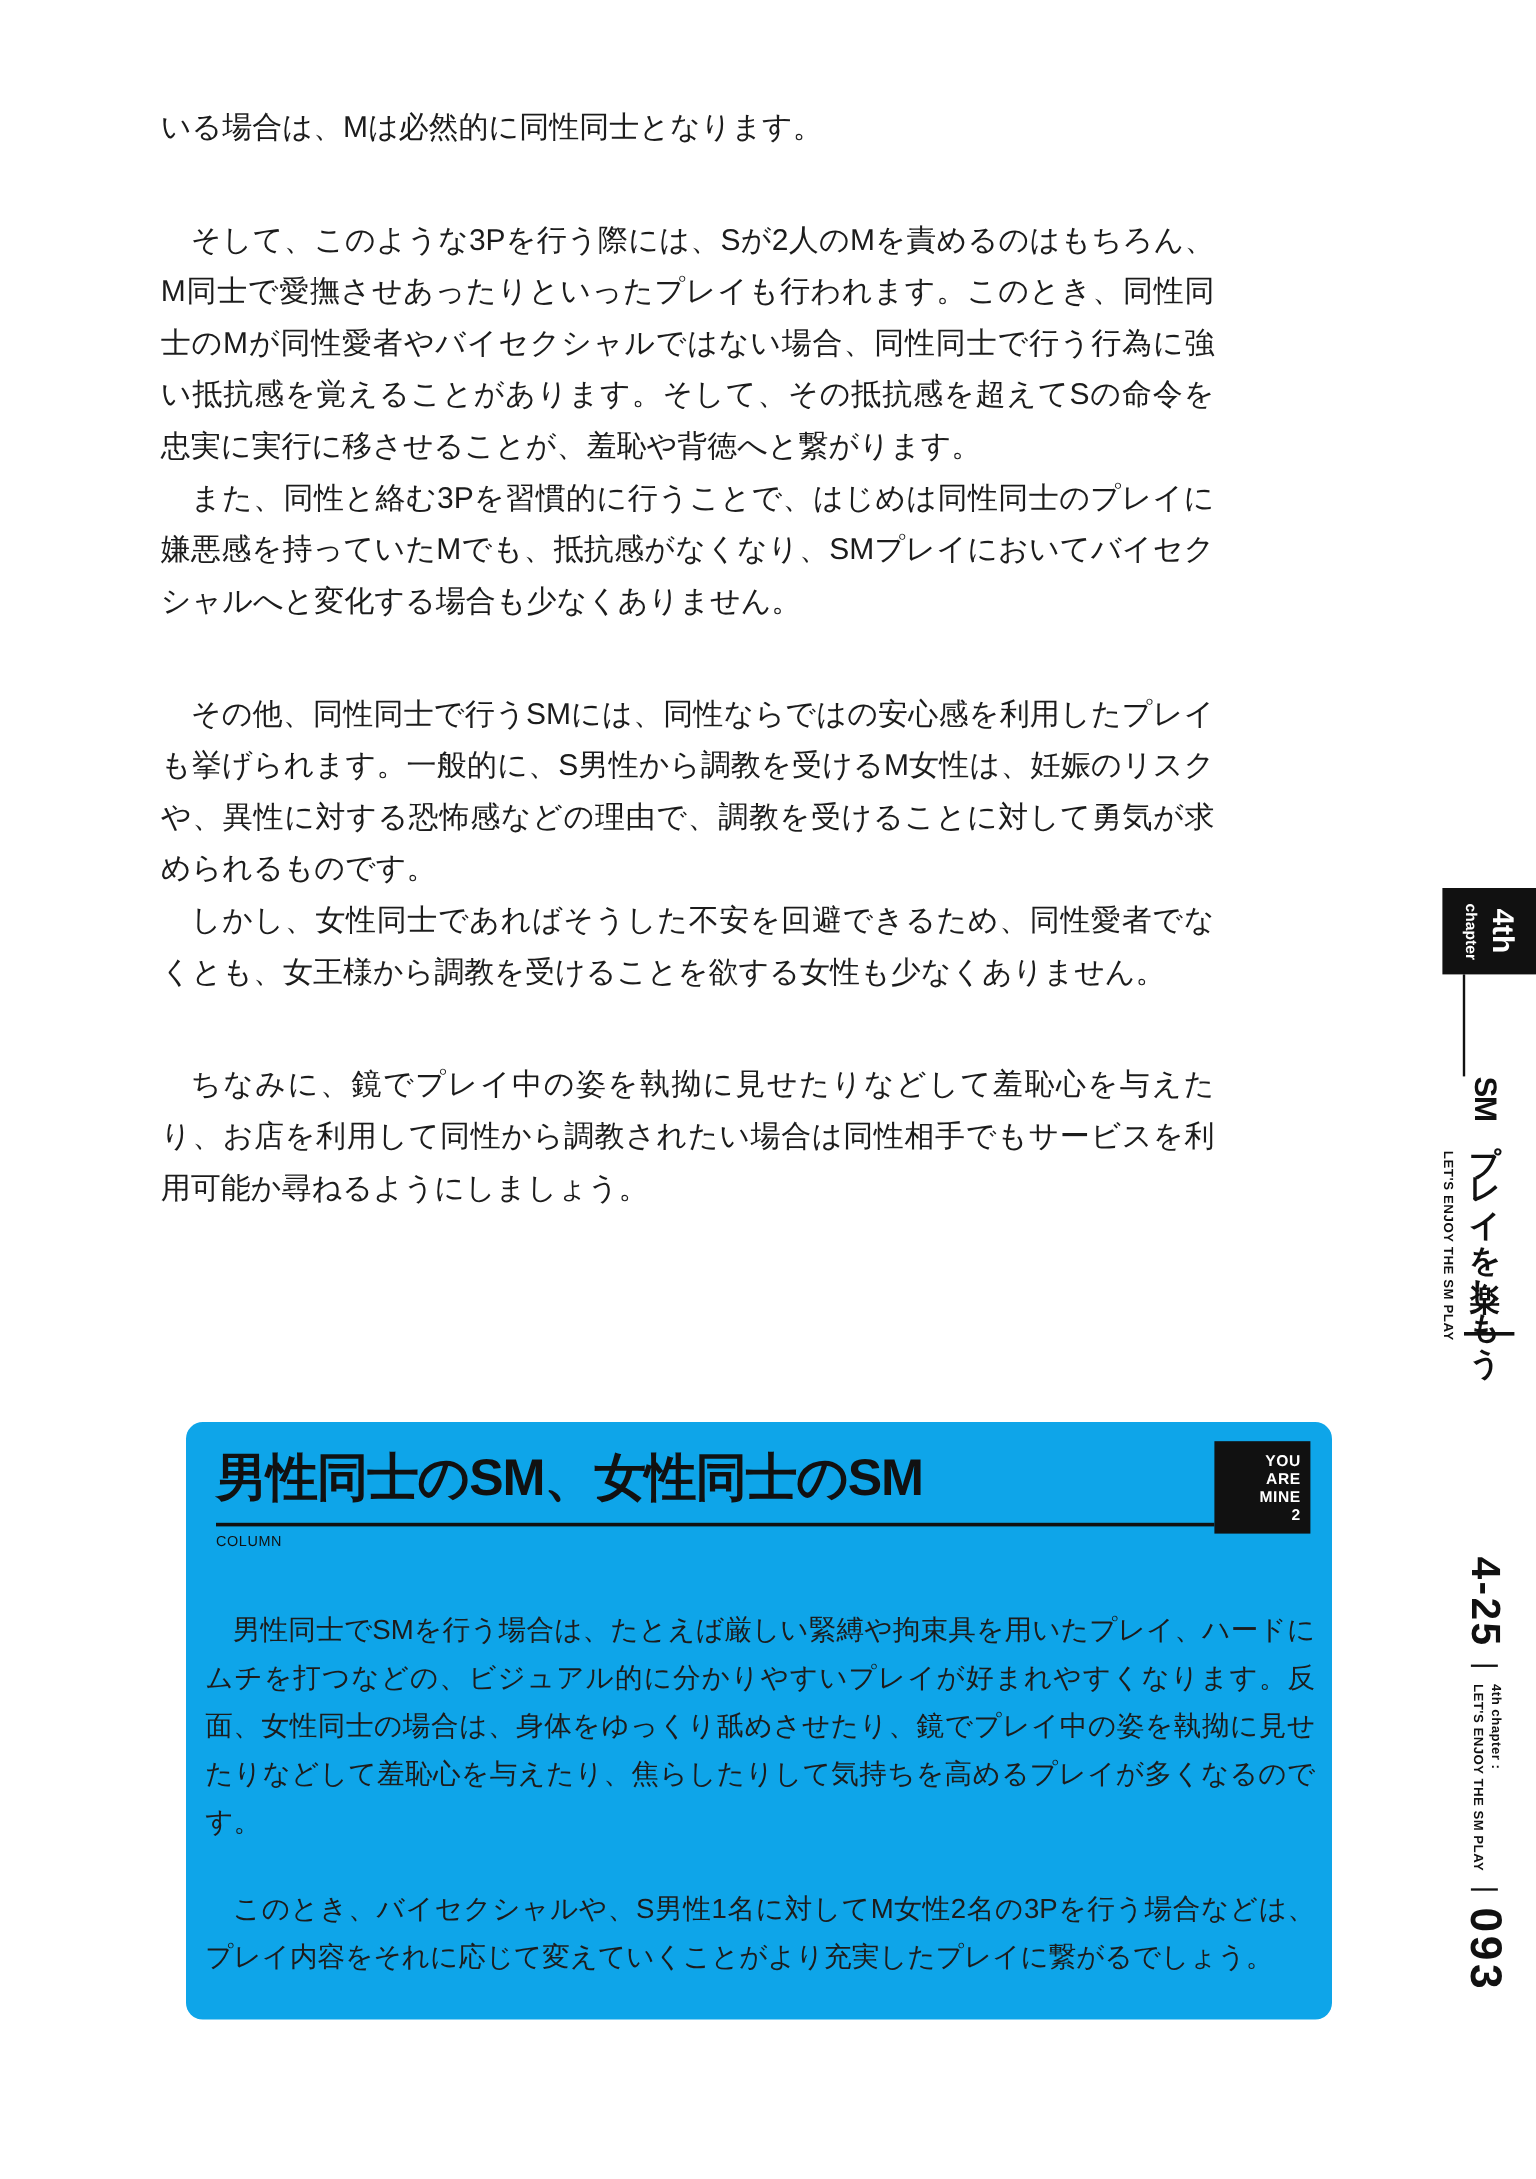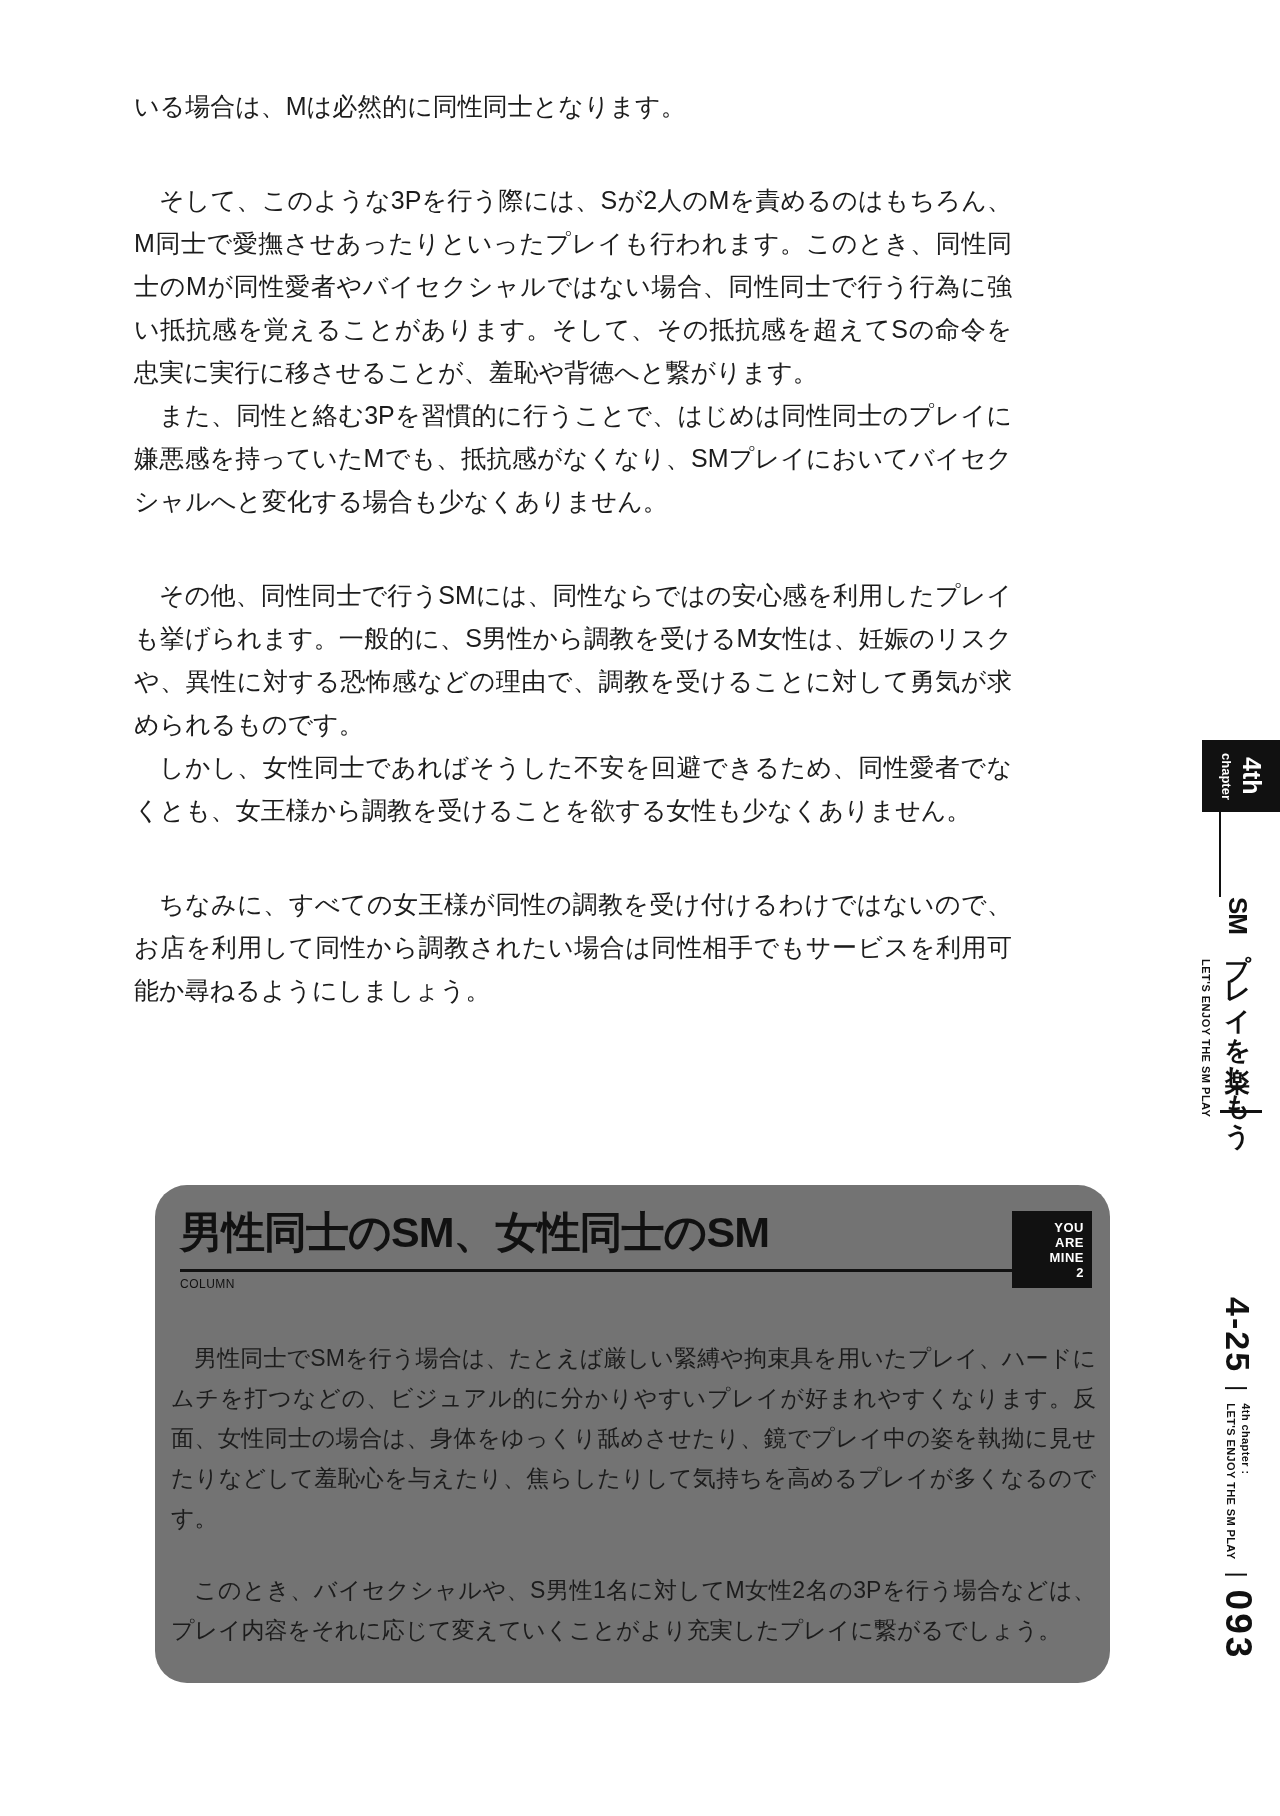--- a/index.html
+++ b/index.html
@@ -19,36 +19,36 @@
     font-size:25px;line-height:43px;
     text-align:justify;
     color:#1c1c1c;
   }
   .main-text p{margin:0;}
   .main-text p.indent{text-indent:1em;}
   .main-text p.gap{margin-top:51px;}
   
   .column-box{
     position:absolute;left:155px;top:1185px;width:955px;height:498px;
-    background:#737373;border-radius:32px;
+    background:#0ea5e9;border-radius:14px;
   }
   .column-title{
     position:absolute;left:25px;top:23px;width:820px;
     font-size:43px;font-weight:bold;letter-spacing:-1px;line-height:1.15;
     color:#111;white-space:nowrap;
   }
   .column-rule{
     position:absolute;left:25px;top:84px;width:832px;height:3px;background:#111;
   }
   .column-label{
     position:absolute;left:25px;top:92px;
     font-size:12px;font-weight:normal;letter-spacing:0.5px;color:#111;
   }
   .column-badge{
-    position:absolute;left:857px;top:26px;width:80px;height:77px;
+    position:absolute;left:857px;top:16px;width:80px;height:77px;
     background:#111;color:#fff;
     text-align:right;box-sizing:border-box;padding:9px 8px 0 0;
     font-size:13px;font-weight:bold;line-height:15px;letter-spacing:0.5px;
   }
   .column-body{
     position:absolute;left:16px;top:121px;width:925px;
     font-size:23px;line-height:40px;text-align:justify;color:#1c1c1c;
   }
   .column-body p{margin:0;text-indent:1em;}
   .column-body p.gap{margin-top:32px;}
@@ -96,21 +96,21 @@
 <body>
 
 <div class="page">
 
   <div class="main-text">
     <p>いる場合は、Mは必然的に同性同士となります。</p>
     <p class="indent gap">そして、このような3Pを行う際には、Sが2人のMを責めるのはもちろん、M同士で愛撫させあったりといったプレイも行われます。このとき、同性同士のMが同性愛者やバイセクシャルではない場合、同性同士で行う行為に強い抵抗感を覚えることがあります。そして、その抵抗感を超えてSの命令を忠実に実行に移させることが、羞恥や背徳へと繋がります。</p>
     <p class="indent">また、同性と絡む3Pを習慣的に行うことで、はじめは同性同士のプレイに嫌悪感を持っていたMでも、抵抗感がなくなり、SMプレイにおいてバイセクシャルへと変化する場合も少なくありません。</p>
     <p class="indent gap">その他、同性同士で行うSMには、同性ならではの安心感を利用したプレイも挙げられます。一般的に、S男性から調教を受けるM女性は、妊娠のリスクや、異性に対する恐怖感などの理由で、調教を受けることに対して勇気が求められるものです。</p>
     <p class="indent">しかし、女性同士であればそうした不安を回避できるため、同性愛者でなくとも、女王様から調教を受けることを欲する女性も少なくありません。</p>
-    <p class="indent gap">ちなみに、すべての女王様が同性の調教を受け付けるわけではないので、お店を利用して同性から調教されたい場合は同性相手でもサービスを利用可能か尋ねるようにしましょう。</p>
+    <p class="indent gap">ちなみに、鏡でプレイ中の姿を執拗に見せたりなどして羞恥心を与えたり、お店を利用して同性から調教されたい場合は同性相手でもサービスを利用可能か尋ねるようにしましょう。</p>
   </div>
 
   <div class="chapter-tab">
     <div class="tab-big">4th</div>
     <div class="tab-small">chapter</div>
   </div>
 
   <div class="sidebar-rule"></div>
 
   <div class="chapter-title-group">

